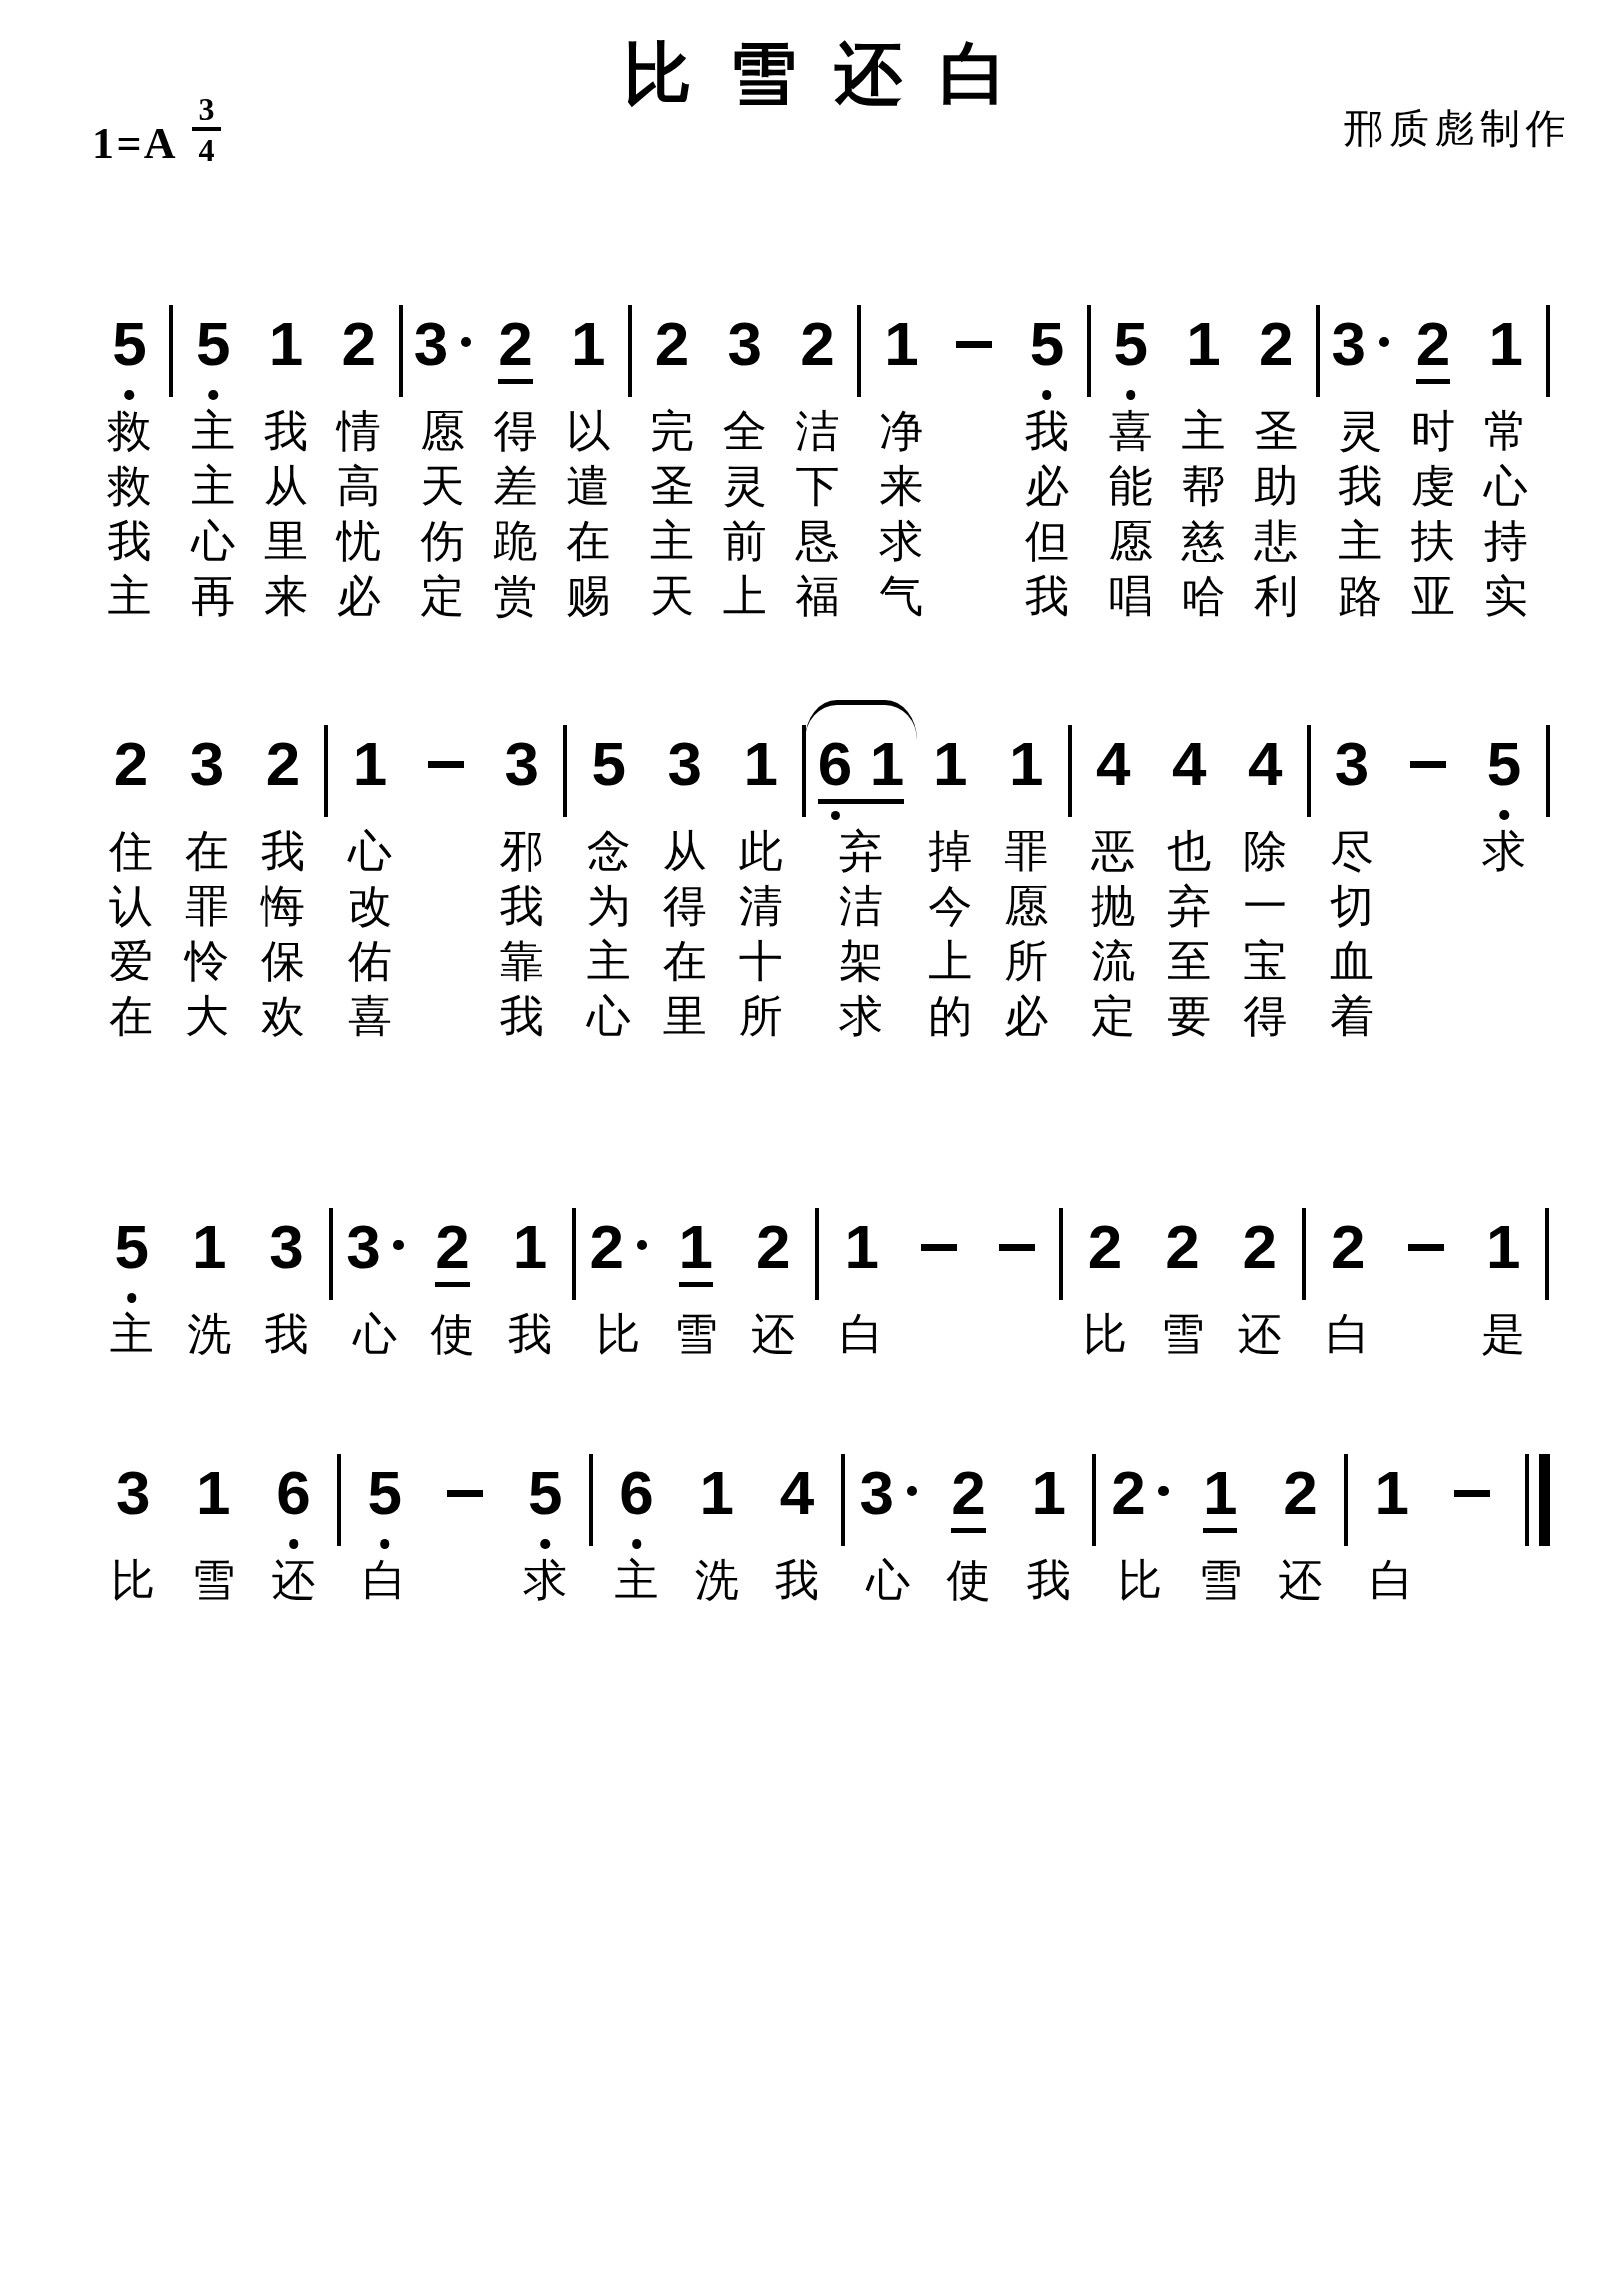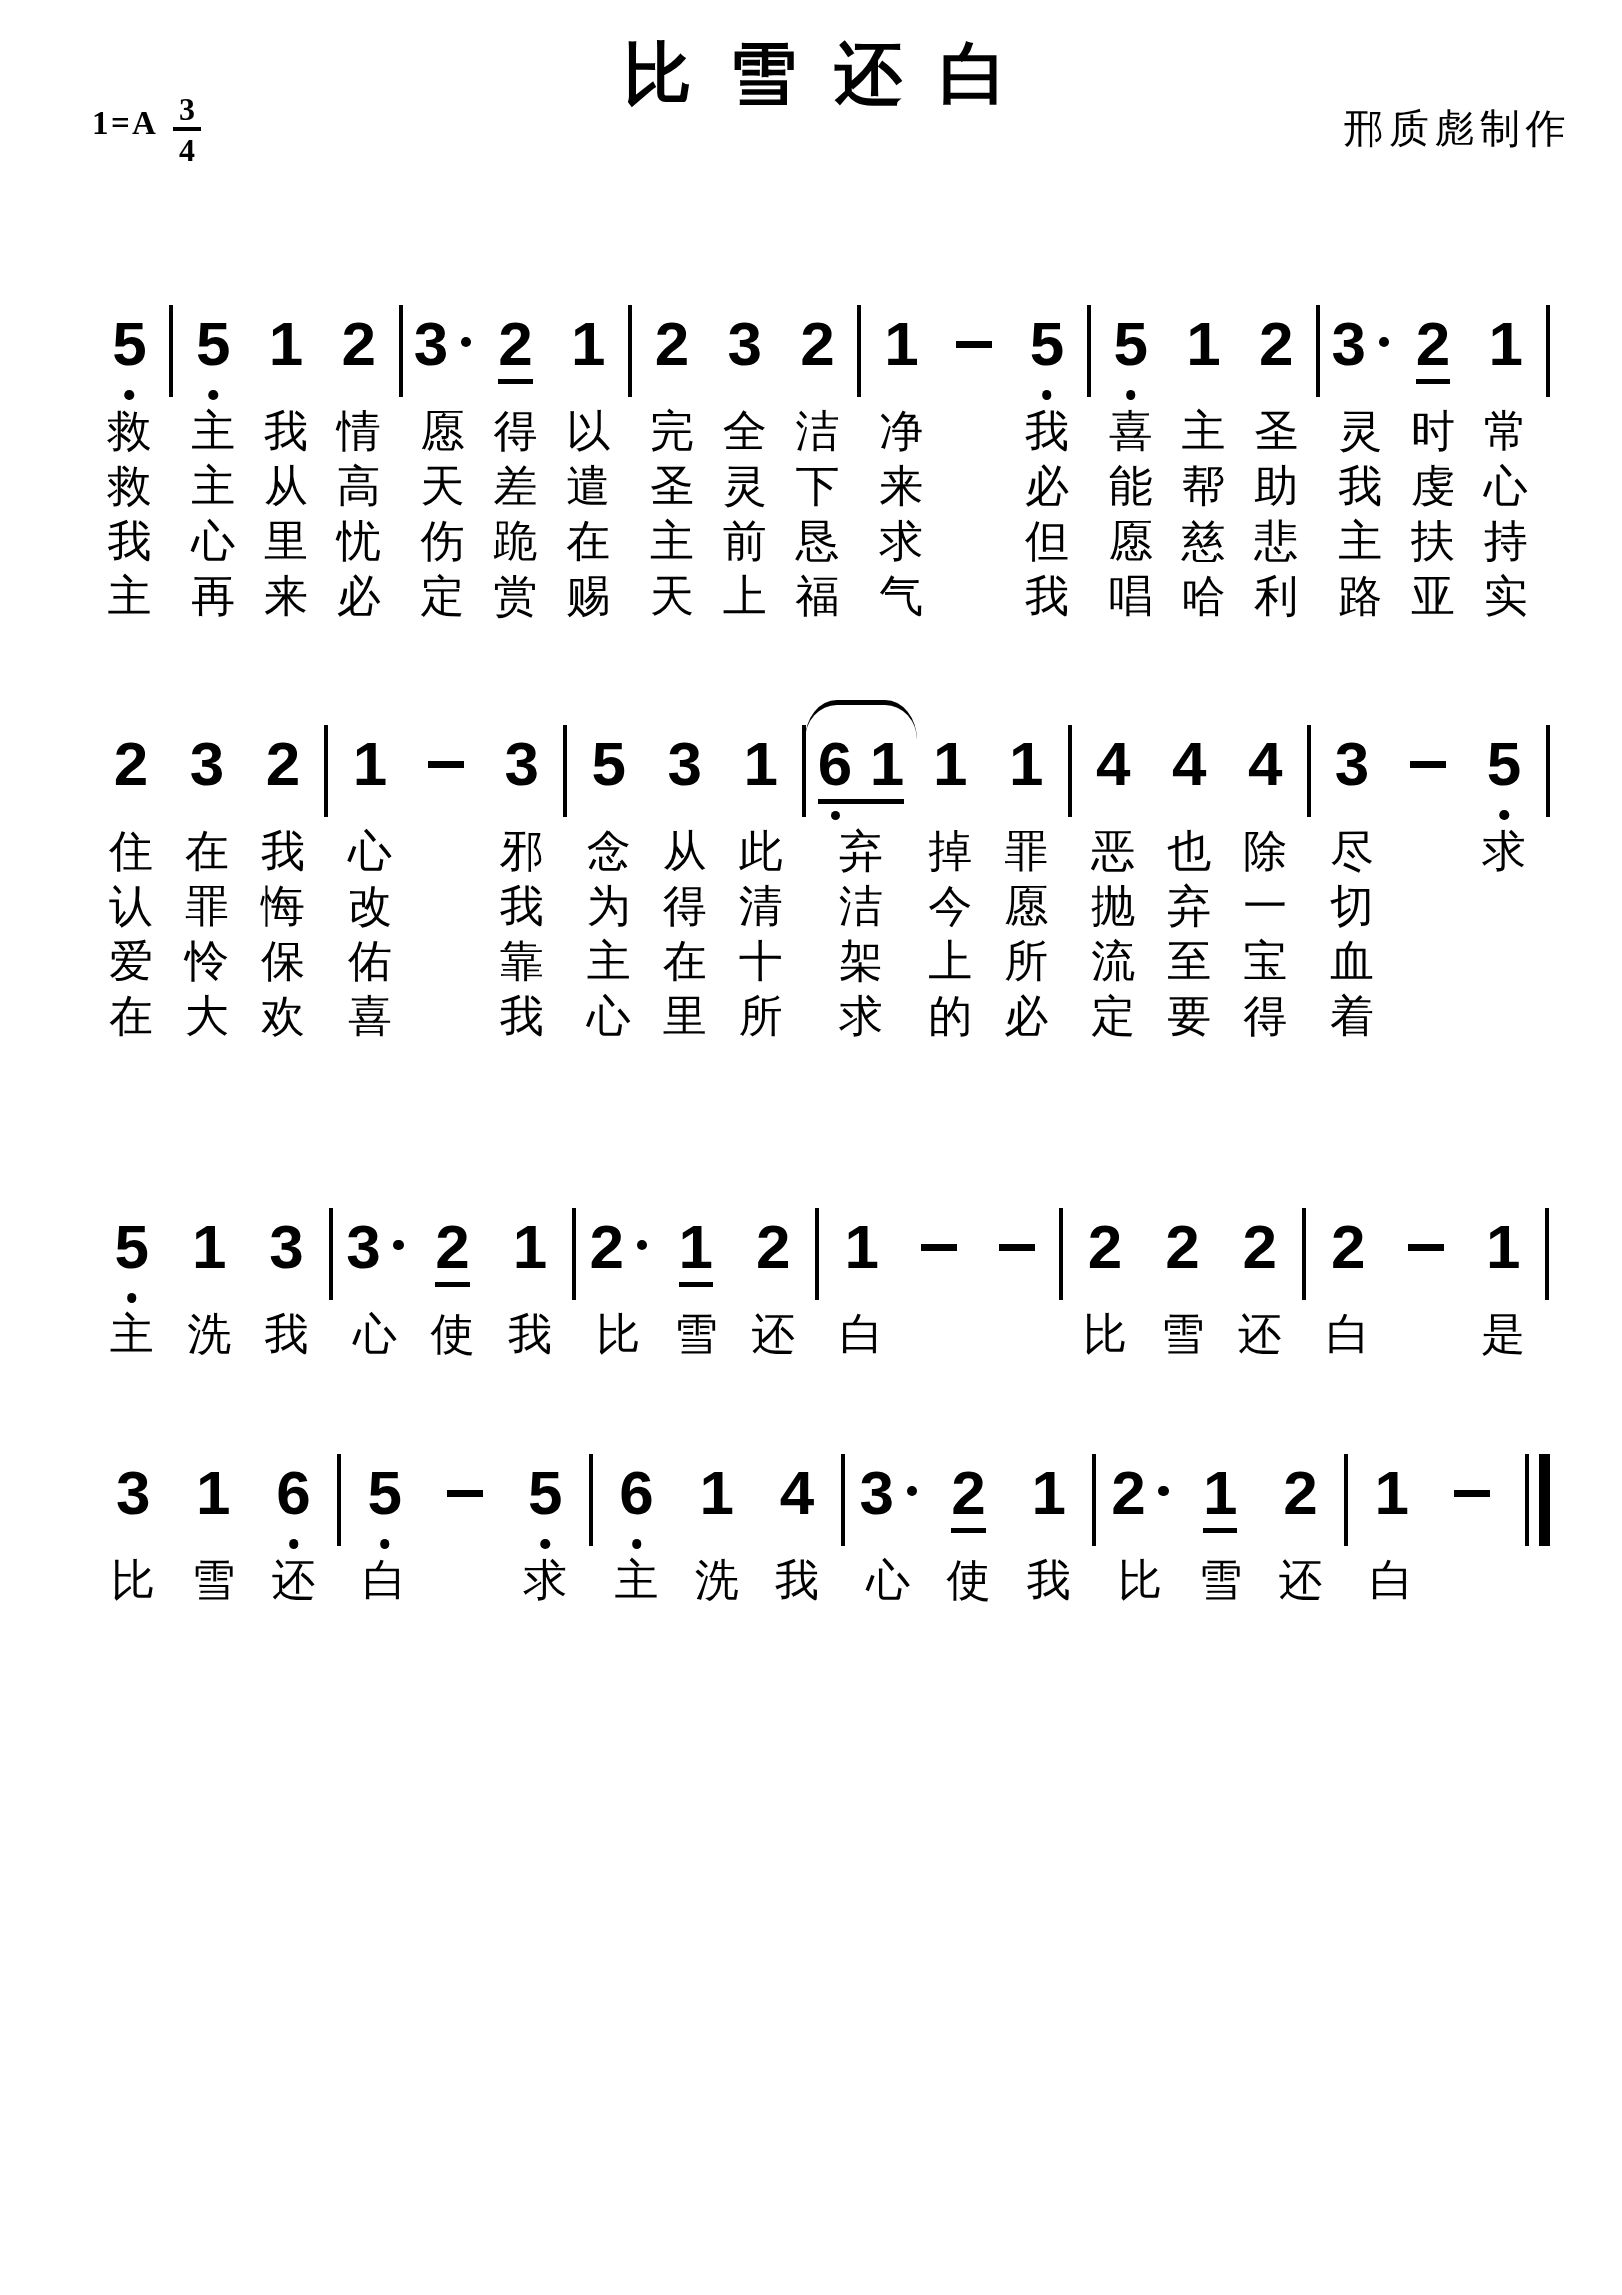--- a/index.html
+++ b/index.html
@@ -27,23 +27,23 @@
   }
   .keysig{
     position:absolute;
     left:92px; top:93px;
     display:flex;
     align-items:flex-start;
     font-family:"Liberation Serif", serif;
     font-weight:bold;
   }
   .keytext{
-    font-size:33px;
+    font-size:44px;
     line-height:1;
-    margin-top:14px;
+    margin-top:29px;
     letter-spacing:2.4px;
   }
   .fraction{
     margin-left:14.3px;
     display:flex;
     flex-direction:column;
     align-items:center;
     font-size:32px;
     line-height:1.0;
   }

